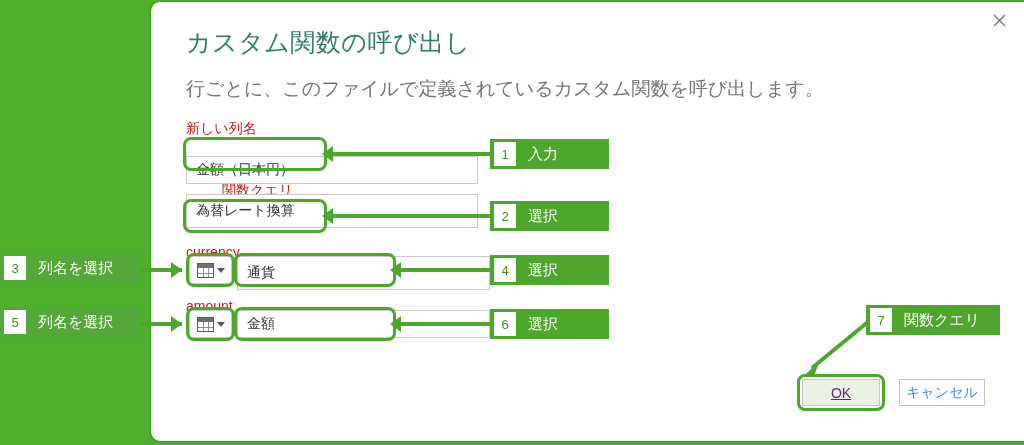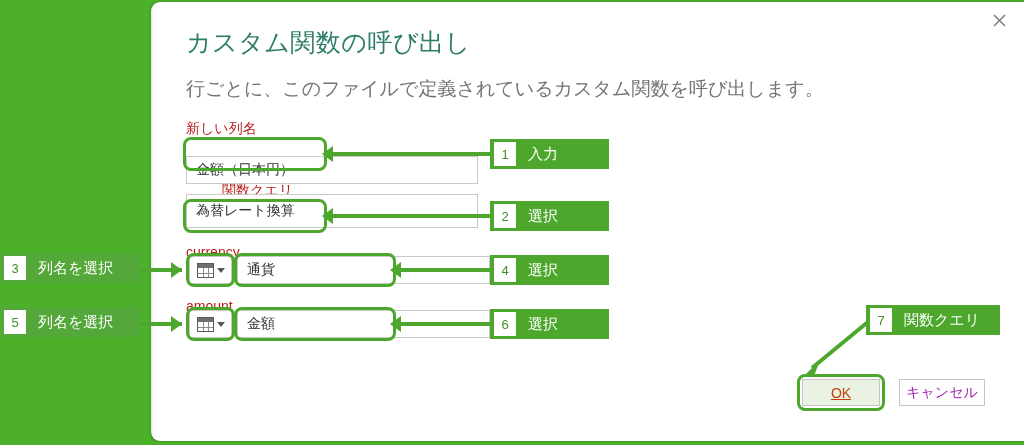--- a/index.html
+++ b/index.html
@@ -136,27 +136,27 @@
     border-top: 5px solid #555555;
   }
 
   
   .dlg-btn {
     position: absolute;
     box-sizing: border-box;
     border: 1px solid #c4c4c4;
     background: #ffffff;
     font-size: 14px;
-    color: #a21caf;
+    color: #3b82f6;
     display: flex;
     align-items: center;
     justify-content: center;
     white-space: nowrap;
   }
-  #ok-btn { background: #E9F2E3; color: #c2410c; text-decoration: underline; }
+  #ok-btn { background: #E9F2E3; color: #701a75; text-decoration: underline; }
 
   
   .hl-ring {
     position: absolute;
     box-sizing: border-box;
     border: 3px solid #4CA72C;
     border-radius: 8px;
     pointer-events: none;
   }
   .callout {
@@ -224,21 +224,21 @@
 <div class="field-label" style="left:186px; top:182px;margin-left:36px;">関数クエリ</div>
 <div class="text-input" style="left:186px; top:194px; width:292px; height:34px;">為替レート換算</div>
 
 <div class="field-label" style="left:186px; top:244px;">currency</div>
 <div class="col-picker" style="left:189px; top:256px; width:43px; height:28px;">
   <span class="tbl-icon">
       <span class="tbl-grid-h"></span>
     </span>
   <span class="caret"></span>
 </div>
-<div class="text-input" style="left:237px; top:256px; width:253px; height:28px;">通貨</div>
+<div class="text-input" style="left:237px; top:256px; width:253px; height:34px;">通貨</div>
 
 <div class="field-label" style="left:186px; top:298px;">amount</div>
 <div class="col-picker" style="left:189px; top:310px; width:43px; height:28px;">
   <span class="tbl-icon">
       <span class="tbl-grid-h"></span>
     </span>
   <span class="caret"></span>
 </div>
 <div class="text-input" style="left:237px; top:310px; width:253px; height:28px;">金額</div>
 

